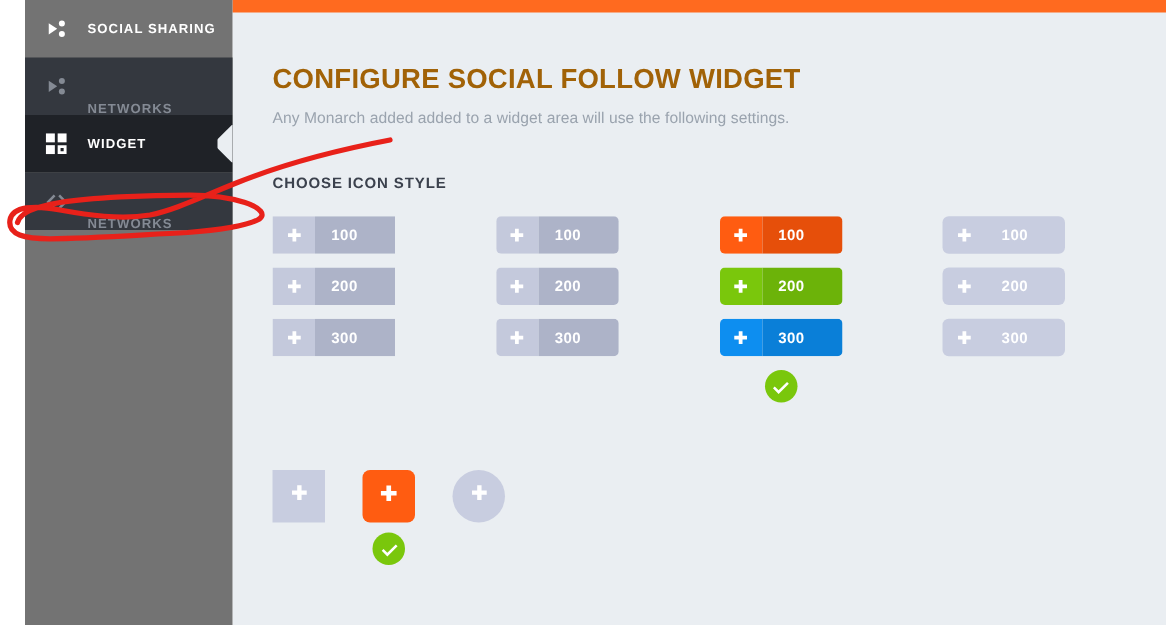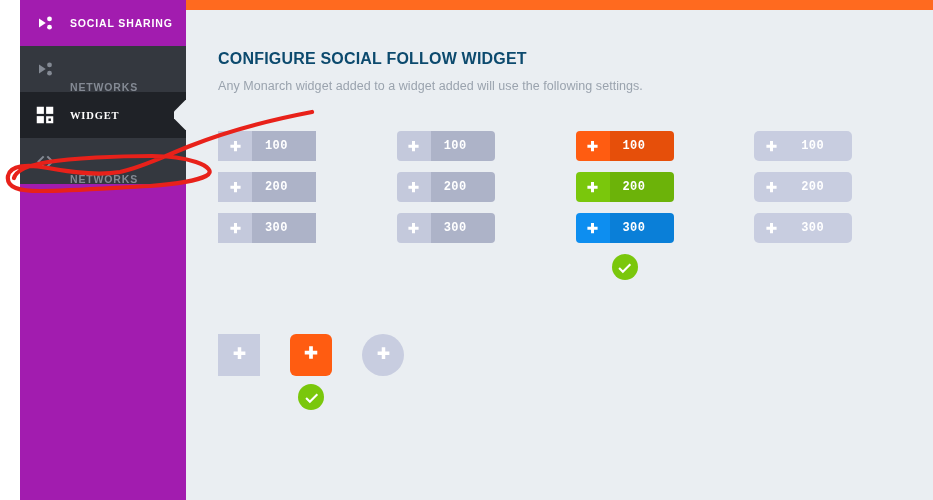--- a/index.html
+++ b/index.html
@@ -22,34 +22,34 @@
     background: #ffffff;
   }
 
   
   .sidebar {
     position: absolute;
     left: 20px;
     top: 0;
     width: 166px;
     height: 500px;
-    background: #a21caf;
+    background: #737373;
     z-index: 5;
   }
   .nav-item {
     position: relative;
     height: 46px;
     display: flex;
     align-items: center;
     padding-left: 14px;
     box-sizing: border-box;
     cursor: pointer;
   }
   .nav-item.dim   { background: #34383f; }
-  .nav-item.active{ background: #1f2227; font-family: Liberation Serif, serif; }
+  .nav-item.active{ background: #1f2227; }
   .nav-icon {
     width: 22px;
     height: 22px;
     flex: 0 0 22px;
     display: flex;
     align-items: center;
     justify-content: center;
     margin-right: 14px;
   }
   .nav-icon svg { display: block; }
@@ -101,23 +101,23 @@
     height: 10px;
     background: #ff6a1f;
   }
   .content {
     position: absolute;
     left: 0; top: 10px; right: 0; bottom: 0;
     padding: 40px 0 0 32px;
     box-sizing: border-box;
   }
   .page-title {
-    font-size: 16px;
+    font-size: 22px;
     font-weight: bold;
-    color: #0c4a6e;
+    color: #a16207;
     letter-spacing: 0.2px;
     margin: 0 0 11px 0;
   }
   .page-subtitle {
     font-size: 12.5px;
     color: #9aa3ae;
     margin: 0;
     letter-spacing: 0.05px;
   }
   .section-title {
@@ -131,21 +131,20 @@
   
   .style-grid {
     position: relative;
     margin-top: 20px;
     display: flex;
     gap: 0;
   }
   .style-col {
     width: 186px;
     position: relative;
-    font-family: Liberation Mono, monospace;
   }
   .pill {
     position: relative;
     width: 98px;
     height: 30px;
     display: flex;
     align-items: stretch;
     margin-bottom: 11px;
     overflow: hidden;
     cursor: pointer;
@@ -281,23 +280,24 @@
 
 
   </nav>
 
   <section class="main">
     <div class="topbar"></div>
 
     <div class="content">
 
       <h1 class="page-title">CONFIGURE SOCIAL FOLLOW WIDGET</h1>
-      <p class="page-subtitle">Any Monarch widget added to a widget added will use the following settings.</p>
+      <p class="page-subtitle">Any Monarch added added to a widget area will use the following settings.</p>
 
       <div style="margin-top:38px;">
+        <h2 class="section-title">CHOOSE ICON STYLE</h2>
 
         <div class="style-grid">
 
           <div class="style-col col-sharp">
             <div class="pill muted">
               <span class="ic">
                 <svg class="plus-ic" width="13" height="13" viewBox="0 0 24 24" aria-hidden="true">
                     <path fill="#fff" d="M9.2 2 h5.6 v6.6 h6.6 v5.6 h-6.6 v6.6 h-5.6 v-6.6 h-6.6 v-5.6 h6.6 z"></path>
                   </svg>
               </span>

